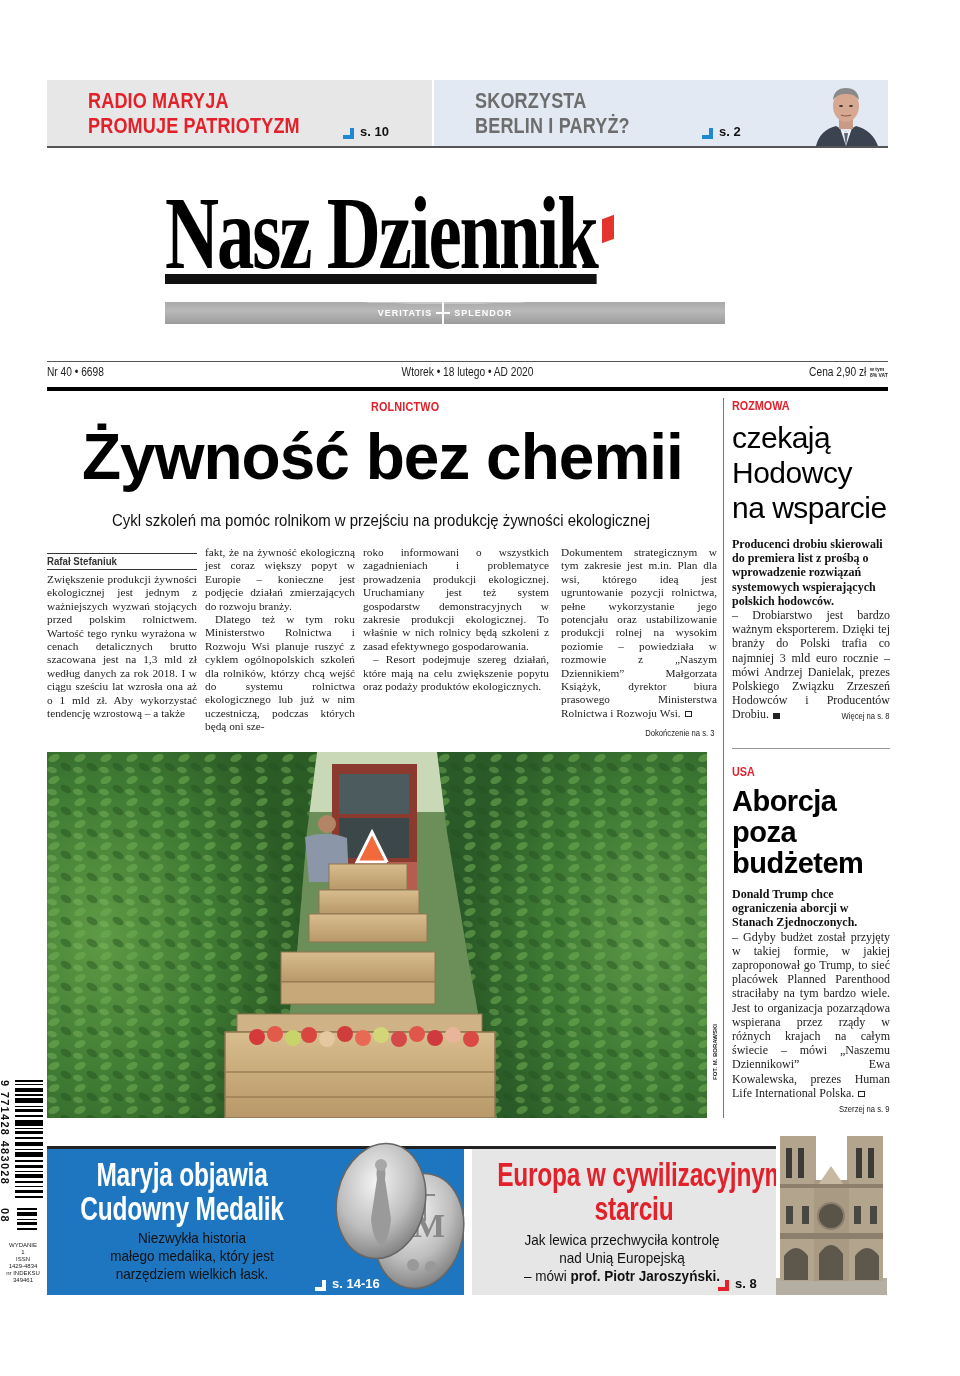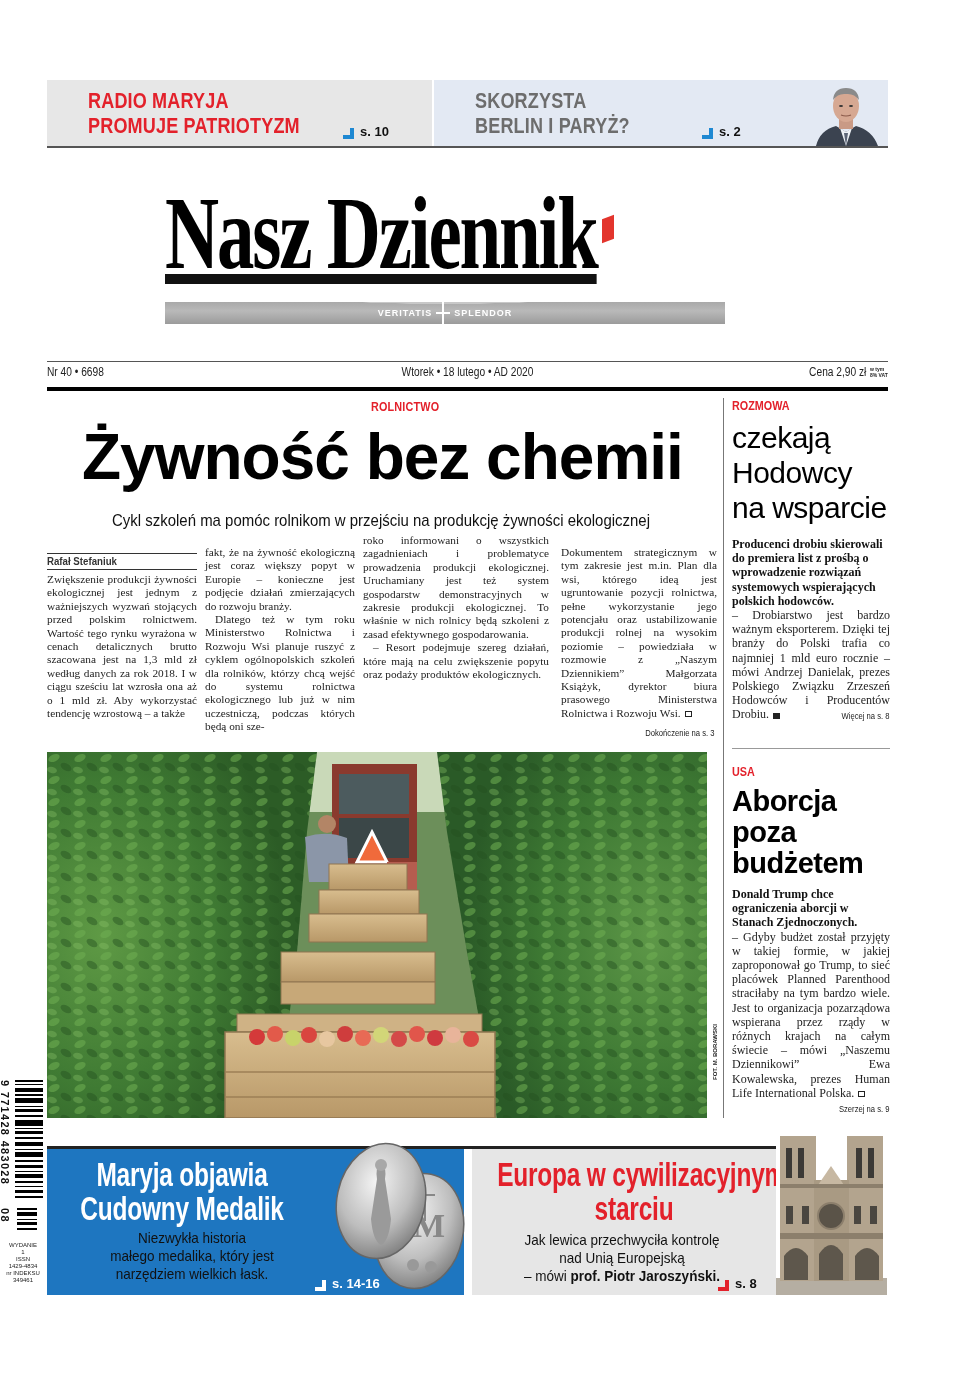--- a/index.html
+++ b/index.html
@@ -49,21 +49,21 @@
   .deck { position: absolute; left: 47px; top: 510px; width: 668px; text-align: center; font-family: "Liberation Sans", sans-serif; font-size: 17px; line-height: 22px; color: #111; transform: scaleX(0.88); transform-origin: center top; white-space: nowrap; }
 
   
   .byline { position: absolute; left: 47px; top: 553px; width: 150px; height: 17px; border-top: 1px solid #333; border-bottom: 1px solid #333; font-family: "Liberation Sans", sans-serif; font-weight: bold; font-size: 11px; line-height: 15px; color: #333; padding-left: 0; }
   .byline span { display: inline-block; transform: scaleX(0.88); transform-origin: left center; }
   .col { position: absolute; font-family: "Liberation Serif", serif; font-size: 11.3px; line-height: 13.4px; color: #222; text-align: justify; }
   .col p { text-indent: 0; }
   .col p.indent { text-indent: 10px; }
   .col1 { left: 47px; top: 573px; width: 150px; }
   .col2 { left: 205px; top: 546px; width: 150px; }
-  .col3 { left: 363px; top: 534px; width: 186px; }
+  .col3 { left: 363px; top: 546px; width: 186px; }
   .col4 { left: 561px; top: 546px; width: 156px; }
   .end-mark { display: inline-block; width: 7px; height: 6px; border: 1px solid #222; vertical-align: middle; margin-left: 4px; }
   .end-mark.filled { background: #222; }
   .continued { position: absolute; font-family: "Liberation Sans", sans-serif; font-size: 9px; color: #222; transform: scaleX(0.85); transform-origin: right top; white-space: nowrap; }
   .cont-main { right: 245px; top: 728px; }
 
   
   .photo { position: absolute; left: 47px; top: 752px; width: 660px; height: 366px; overflow: hidden; background: #3a6f2e; }
   .photo-credit { position: absolute; left: 712px; top: 1080px; font-family: "Liberation Sans", sans-serif; font-size: 6px; font-weight: bold; color: #222; transform: rotate(-90deg); transform-origin: left top; white-space: nowrap; }
 
@@ -259,21 +259,21 @@
 
 <div class="side-block" style="top:399px;">
   <div class="side-kicker">ROZMOWA</div>
   <div class="side-headline">
     <div>czekają</div>
     <div>Hodowcy</div>
     <div>na wsparcie</div>
   </div>
   <div class="side-lead">Producenci drobiu skierowali do premiera list z prośbą o wprowadzenie rozwiązań systemowych wspierających polskich hodowców.</div>
   <div class="side-text">
-    <span>– Drobiarstwo jest bardzo ważnym eksporterem. Dzięki tej branży do Polski trafia co najmniej 1 mld euro rocznie – mówi Andrzej Danielak, prezes Polskiego Związku Zrzeszeń Hodowców i Producentów Drobiu.</span><span class="end-mark filled"></span>
+    <span>– Drobiarstwo jest bardzo ważnym eksporterem. Dzięki tej branży do Polski trafia co najmniej 3 mld euro rocznie – mówi Andrzej Danielak, prezes Polskiego Związku Zrzeszeń Hodowców i Producentów Drobiu.</span><span class="end-mark filled"></span>
     <span class="side-more">Więcej na s. 8</span>
   </div>
 </div>
 <div class="side-sep"></div>
 
 <div class="side-block" style="top:765px;">
   <div class="side-kicker">USA</div>
   <div class="side-headline bold">
     <div>Aborcja</div>
     <div>poza</div>

